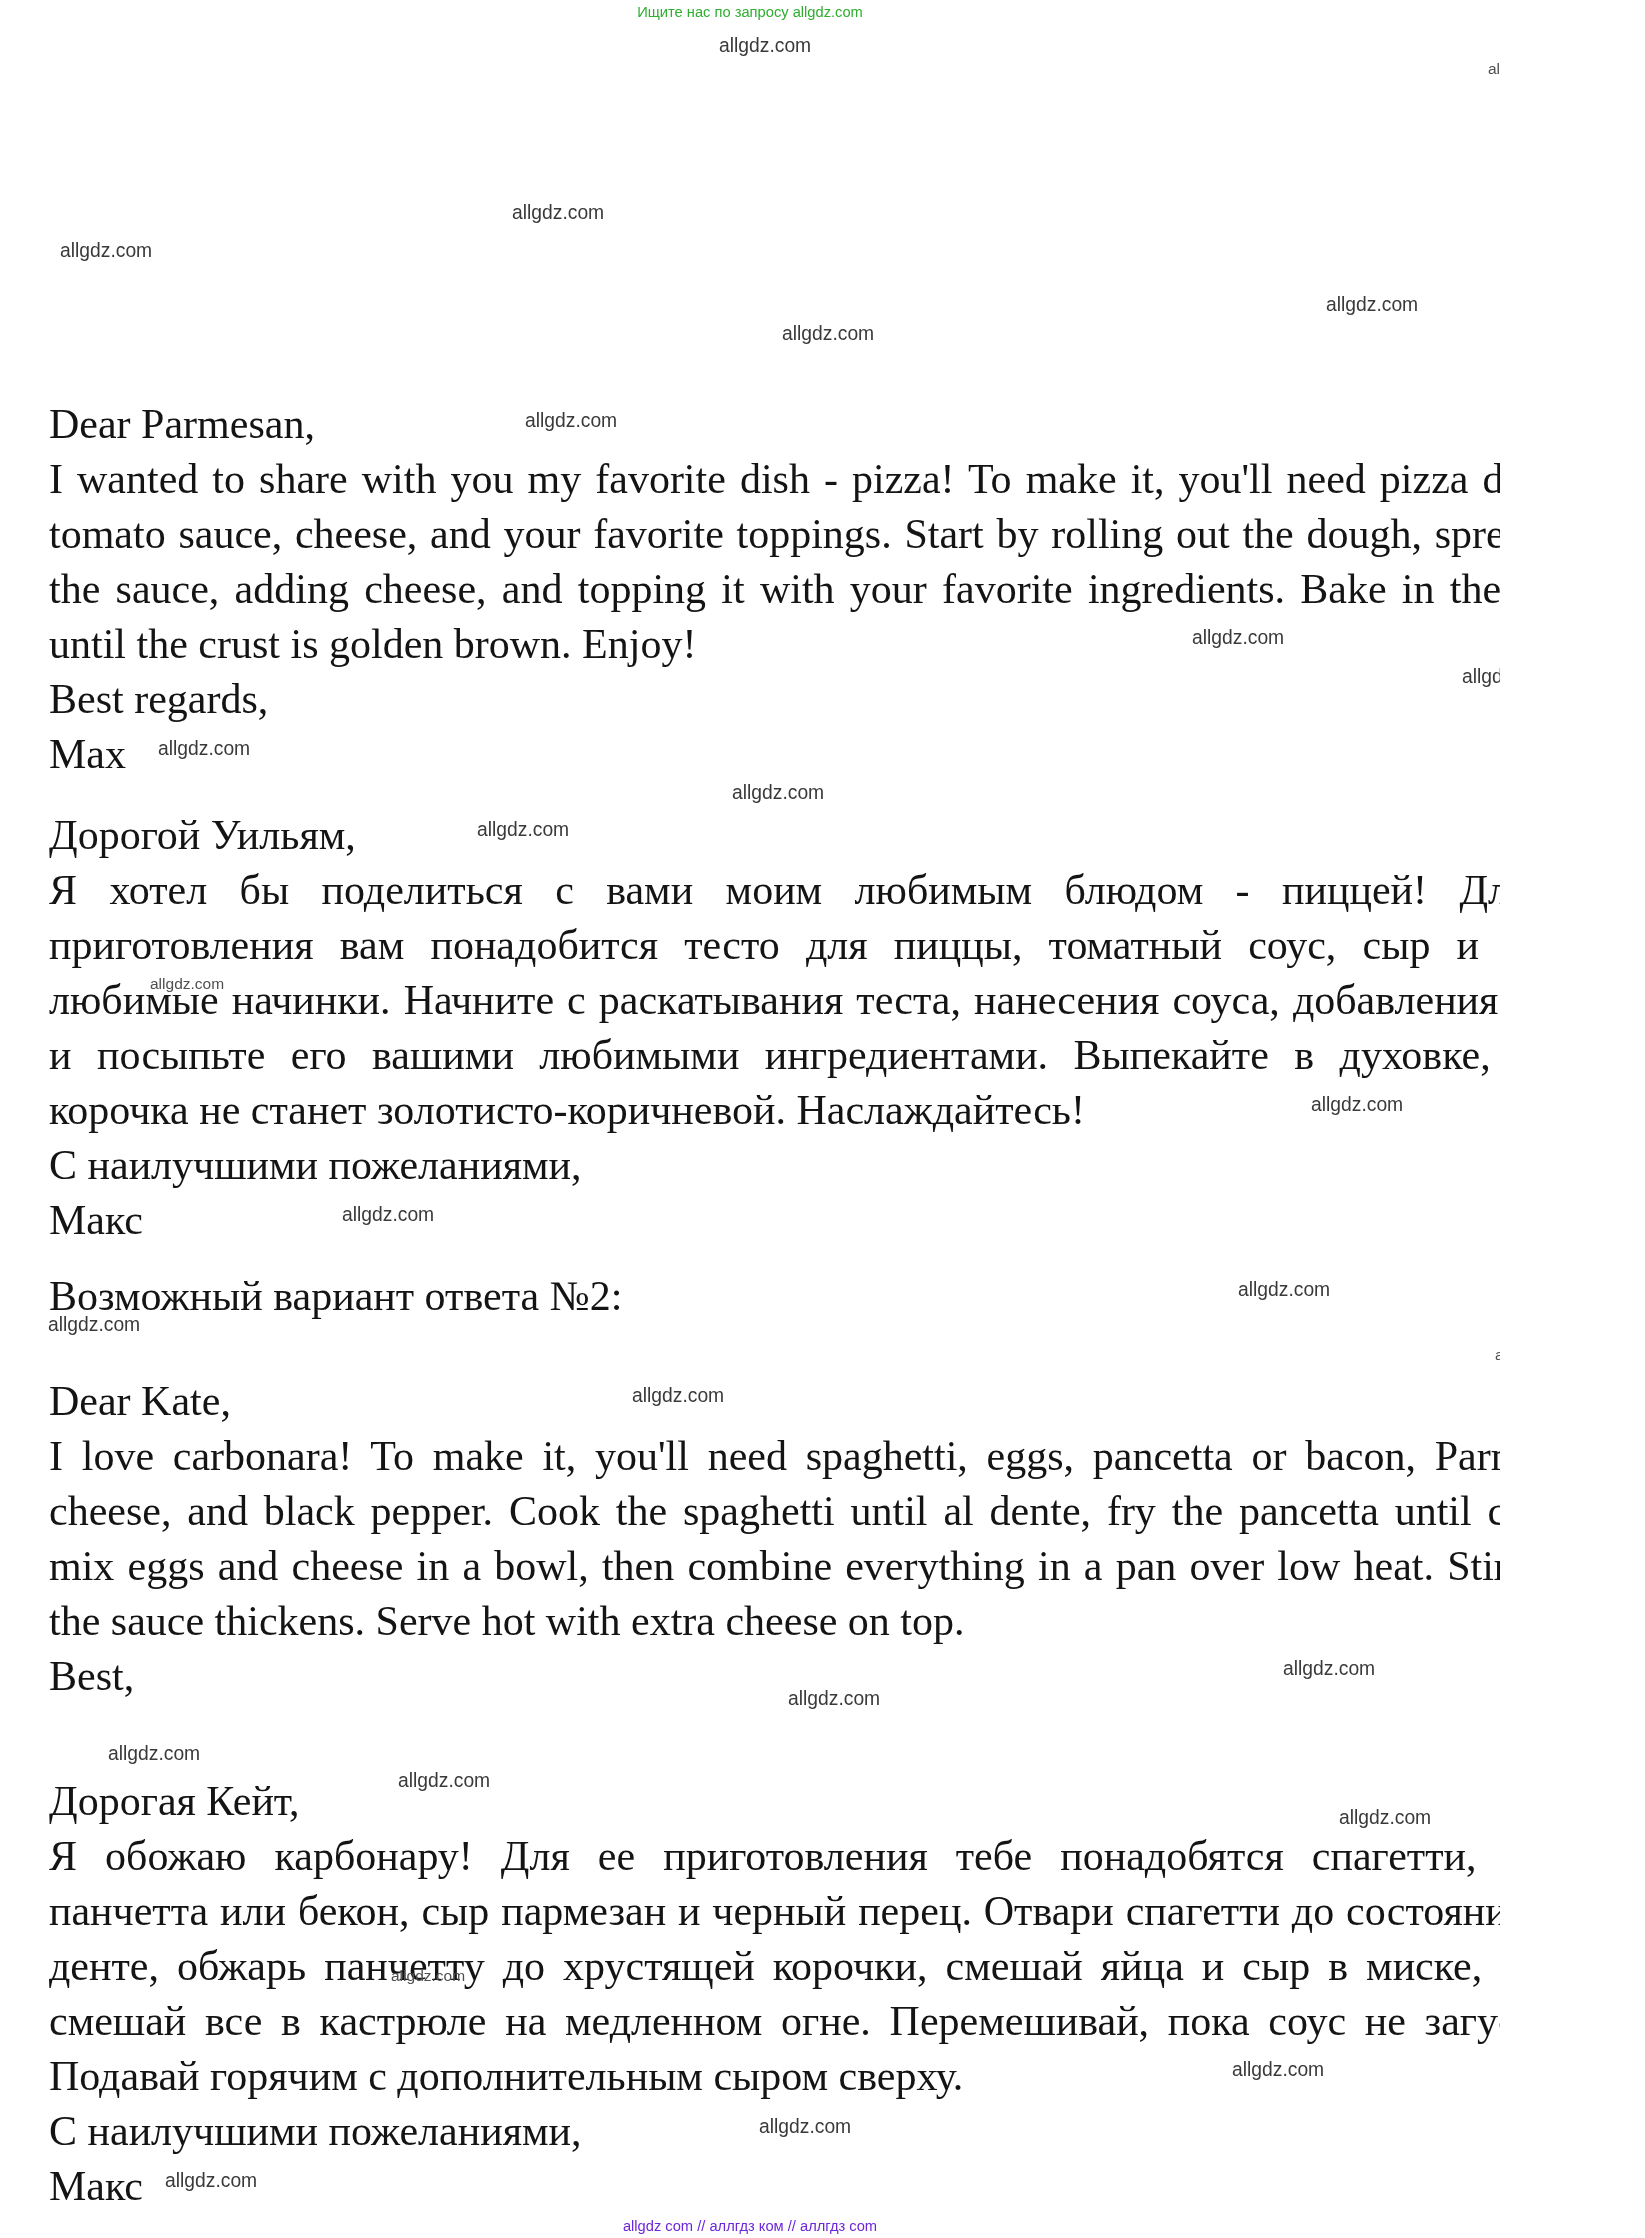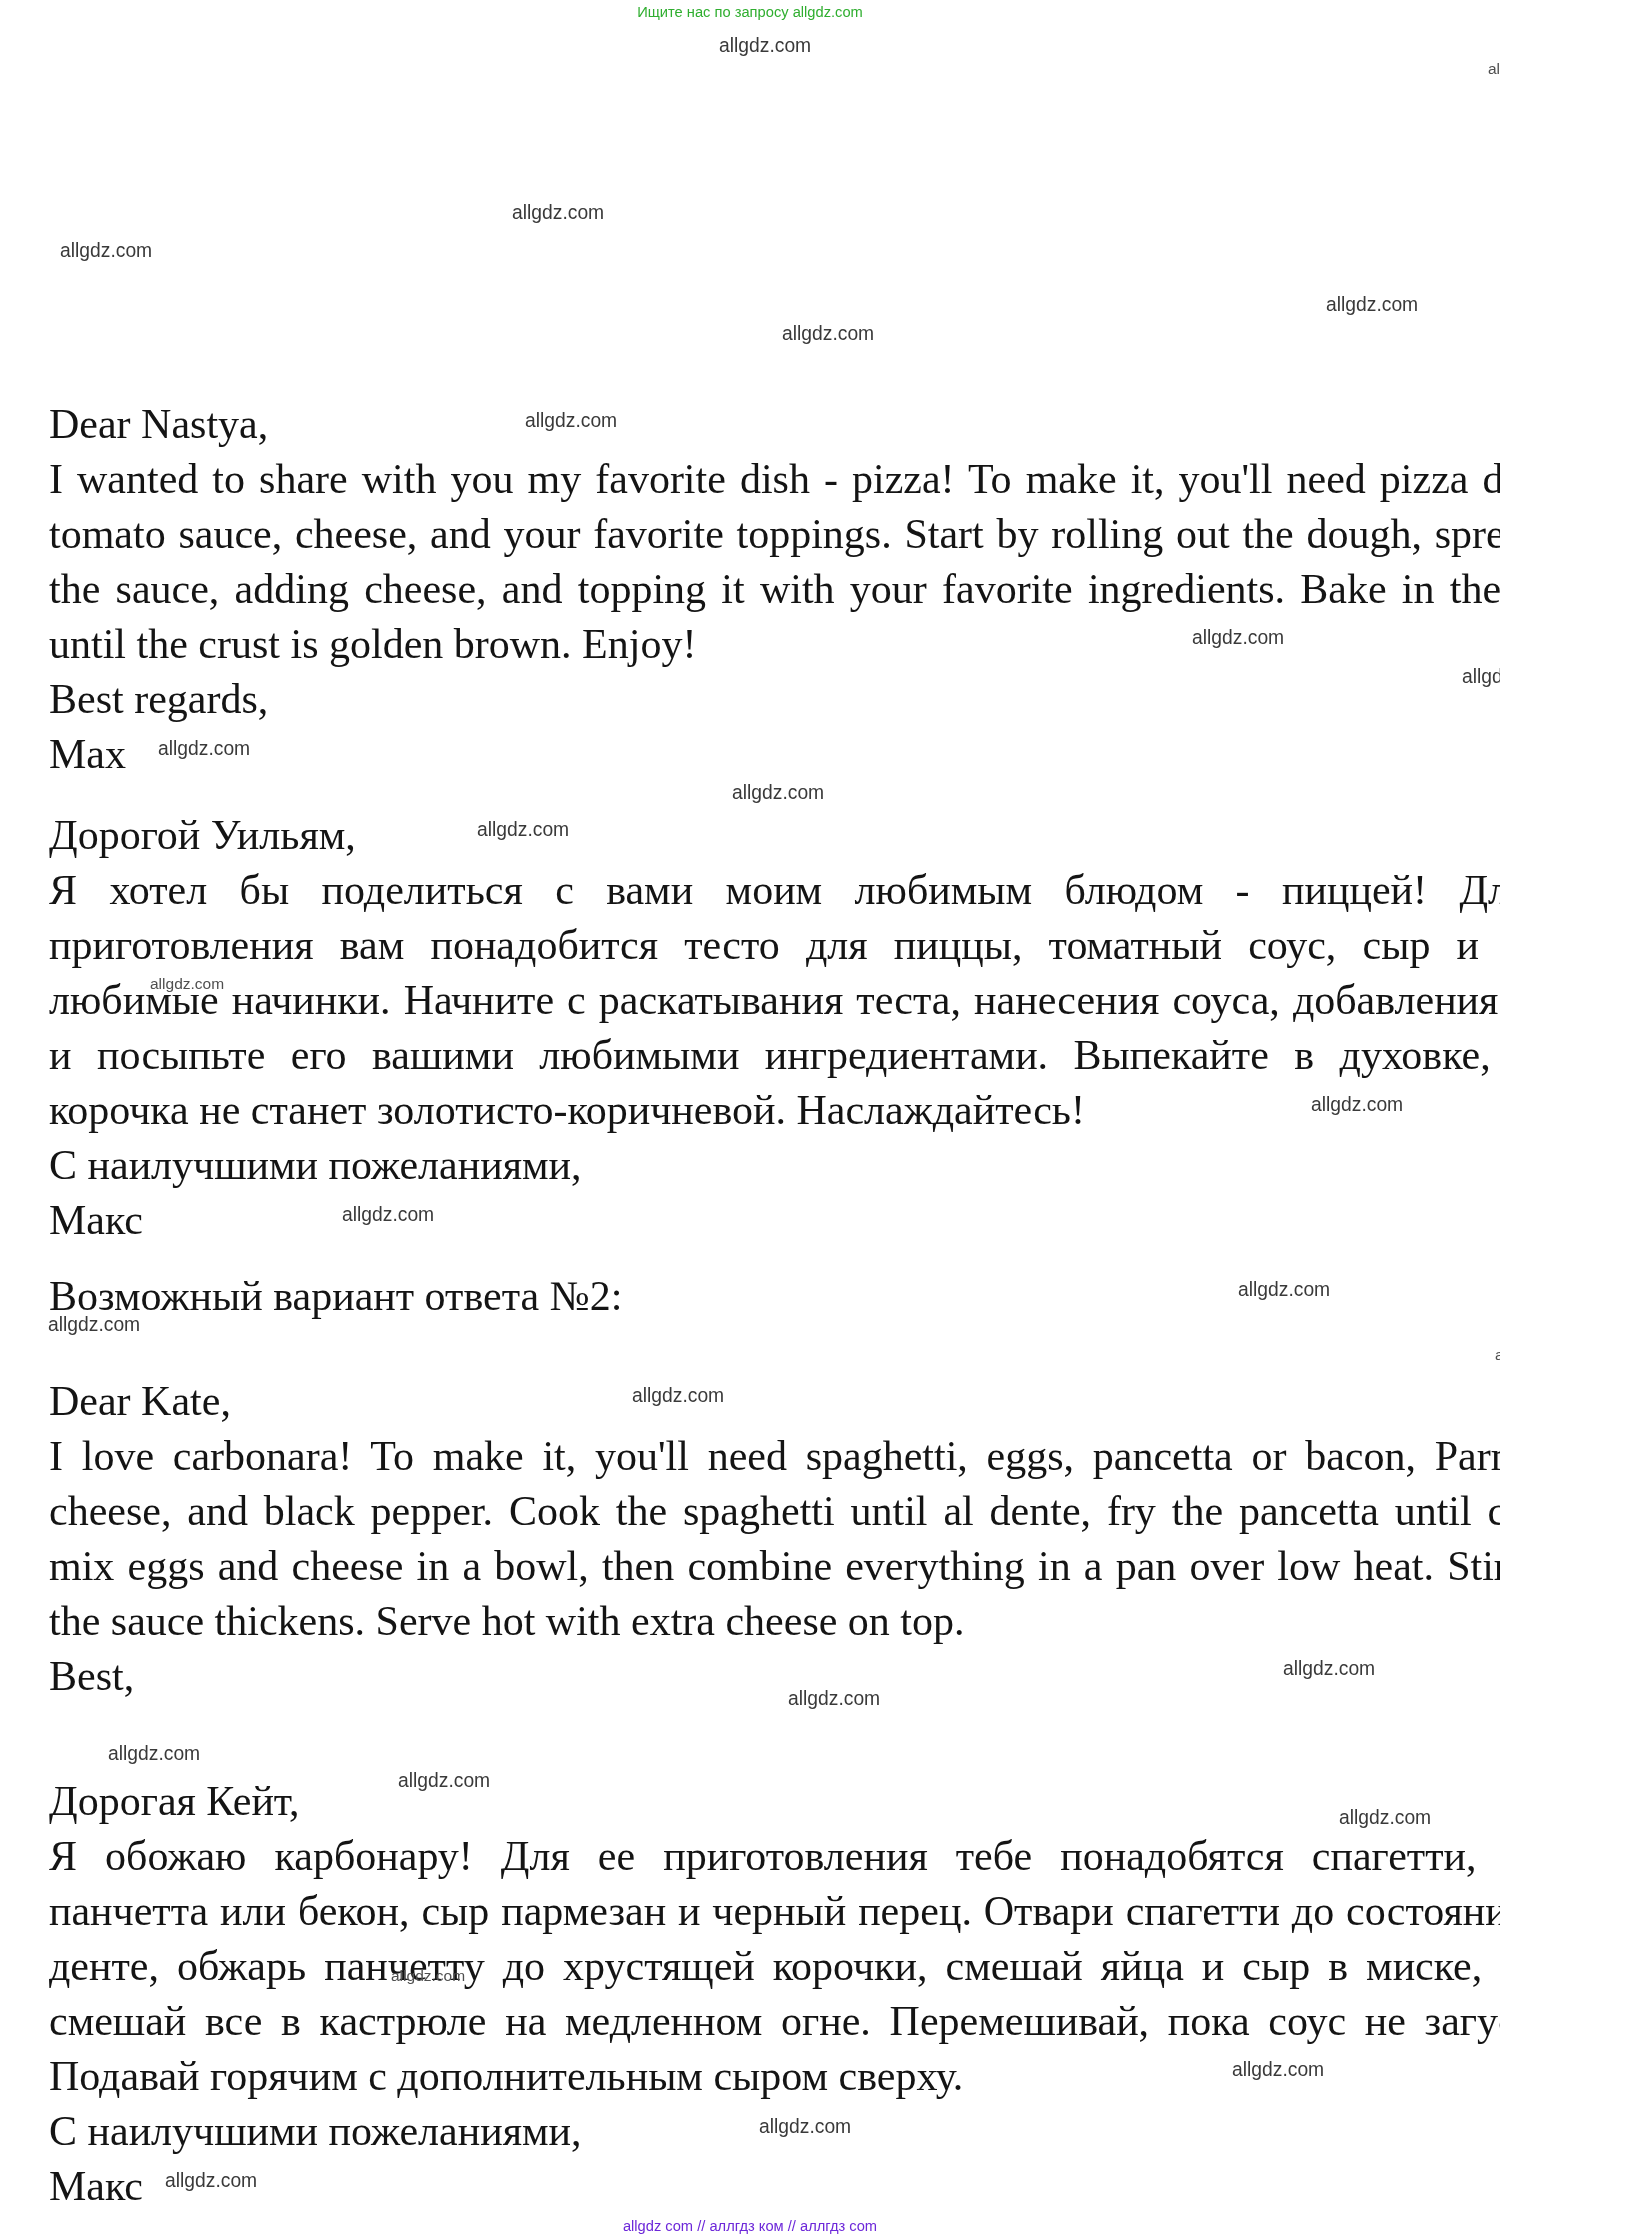--- a/index.html
+++ b/index.html
@@ -71,21 +71,21 @@
 <body>
 
 <div class="page">
 
   <div class="top-banner">Ищите нас по запросу allgdz.com</div>
 
 
 
 
   <div class="block" id="letter1en">
-    <div>Dear Nastya,</div>
+    <div>Dear Parmesan,</div>
     <p class="para">I wanted to share with you my favorite dish - pizza! To make it, you'll need pizza dough, tomato sauce, cheese, and your favorite toppings. Start by rolling out the dough, spreading the sauce, adding cheese, and topping it with your favorite ingredients. Bake in the oven until the crust is golden brown. Enjoy!</p>
     <div>Best regards,</div>
     <div>Max</div>
   </div>
 
   <div class="block" id="letter1ru">
     <div>Дорогой Уильям,</div>
     <p class="para">Я хотел бы поделиться с вами моим любимым блюдом - пиццей! Для ее приготовления вам понадобится тесто для пиццы, томатный соус, сыр и ваши любимые начинки. Начните с раскатывания теста, нанесения соуса, добавления сыра и посыпьте его вашими любимыми ингредиентами. Выпекайте в духовке, пока корочка не станет золотисто-коричневой. Наслаждайтесь!</p>
     <div>С наилучшими пожеланиями,</div>
     <div>Макс</div>

